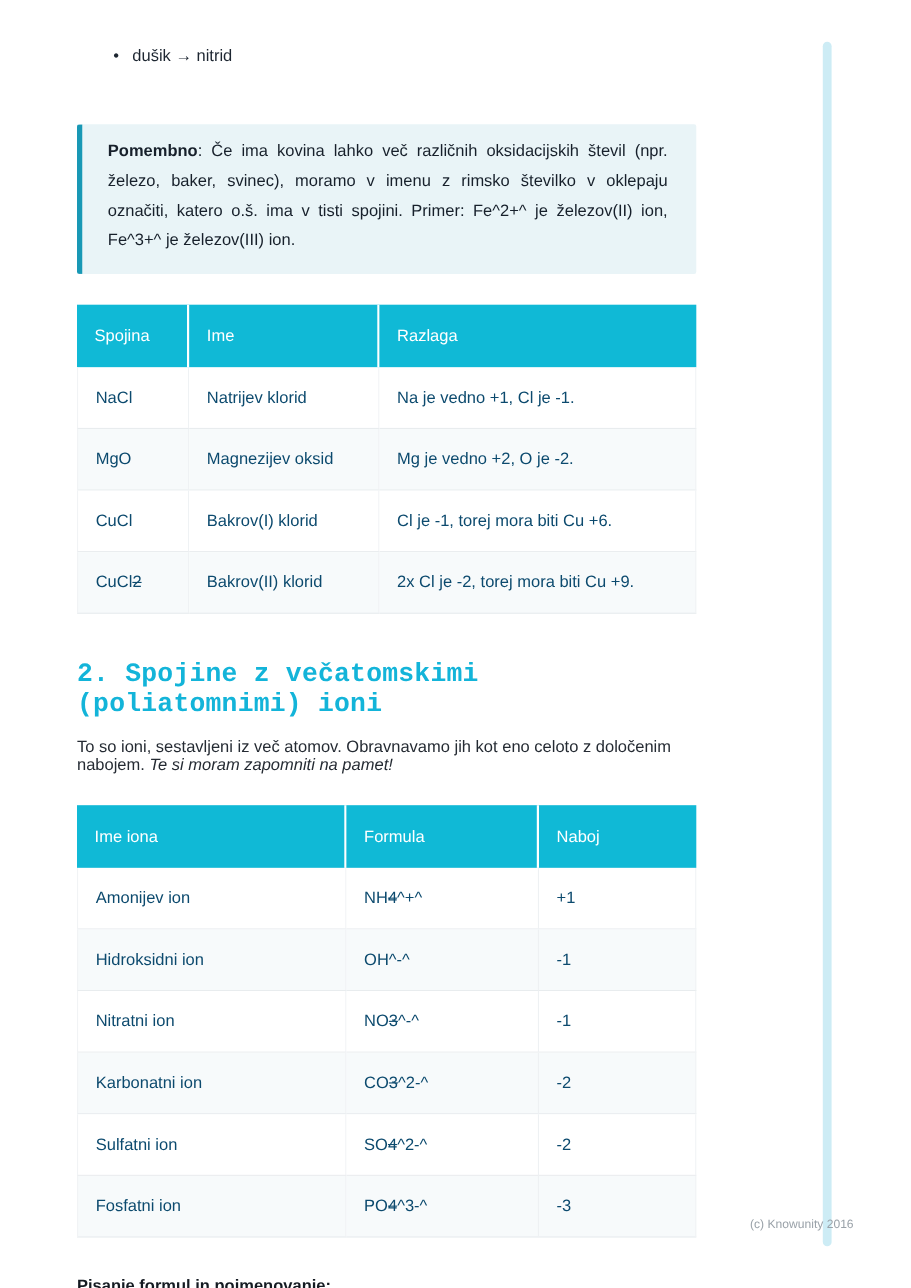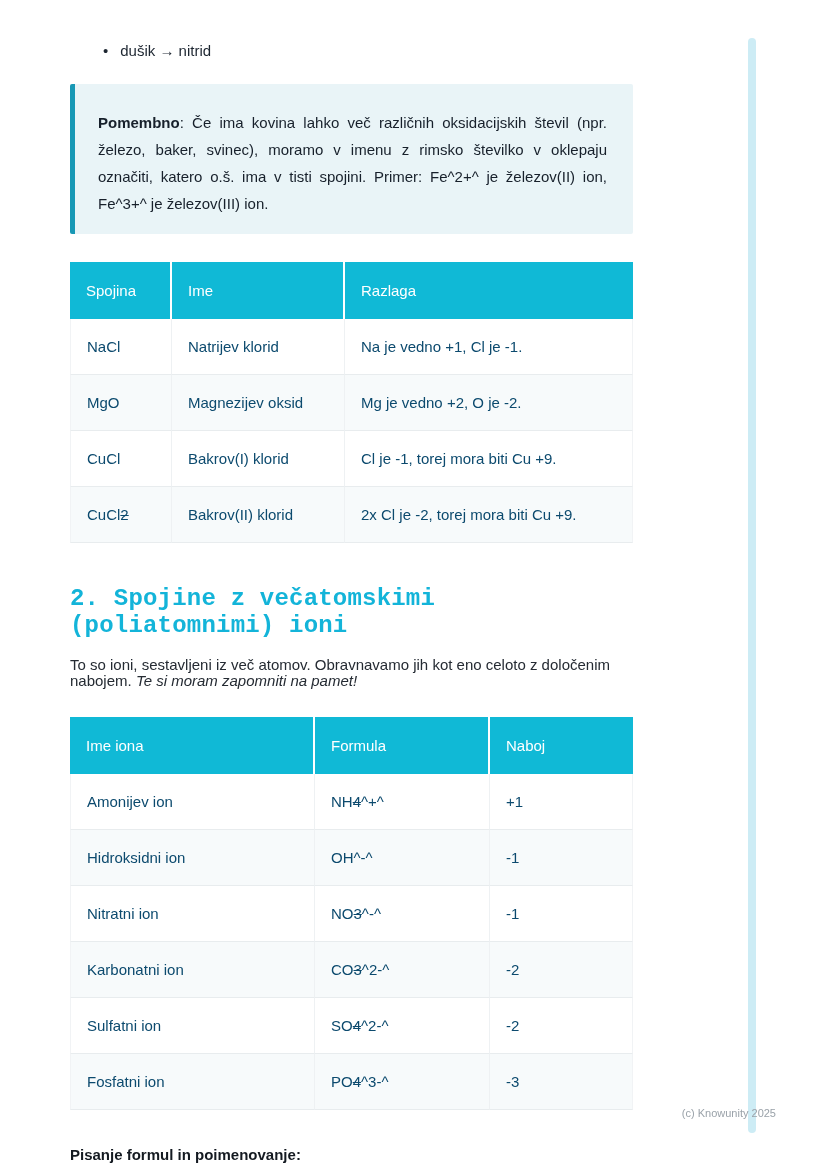--- a/index.html
+++ b/index.html
@@ -13,25 +13,25 @@
 
   .content { width: 563px; margin-left: 70px; padding-top: 42px; }
 
   .bullet-row {
     display: flex; align-items: flex-start;
     margin-left: 33px; font-size: 15px; color: #1d2631;
   }
   .bullet-dot { margin-right: 12px; line-height: 18px; }
 
   .callout {
-    margin-top: 24px;
+    margin-top: 53px;
     background: #e9f4f7;
     border-left: 5px solid #1898b5;
     border-radius: 2px;
-    padding: 25px 26px 17px 23px;
+    padding: 11px 26px 17px 23px;
     font-size: 15px; line-height: 27px;
     color: #17202b;
     text-align: justify;
   }
   .callout .label { font-weight: bold; }
 
   table {
     border-collapse: separate; border-spacing: 0;
     width: 563px; margin-top: 28px; font-size: 15px;
     table-layout: fixed;
@@ -118,21 +118,21 @@
         <td>Na je vedno +1, Cl je -1.</td>
       </tr>
       <tr>
         <td><span>MgO</span><span class="strike"></span><span></span></td>
         <td>Magnezijev oksid</td>
         <td>Mg je vedno +2, O je -2.</td>
       </tr>
       <tr>
         <td><span>CuCl</span><span class="strike"></span><span></span></td>
         <td>Bakrov(I) klorid</td>
-        <td>Cl je -1, torej mora biti Cu +9.</td>
+        <td>Cl je -1, torej mora biti Cu +6.</td>
       </tr>
       <tr>
         <td><span>CuCl</span><span class="strike">2</span><span></span></td>
         <td>Bakrov(II) klorid</td>
         <td>2x Cl je -2, torej mora biti Cu +9.</td>
       </tr>
     </tbody>
   </table>
 
   <h2 class="section-heading">2. Spojine z večatomskimi (poliatomnimi) ioni</h2>
@@ -187,13 +187,13 @@
         <td>-3</td>
       </tr>
     </tbody>
   </table>
 
   <div class="footer-note">Pisanje formul in poimenovanje:</div>
 
 </div>
 
 <div class="edge-bar"></div>
-<div class="copyright">(c) Knowunity 2025</div>
+<div class="copyright">(c) Knowunity 2016</div>
 
 </body></html>

